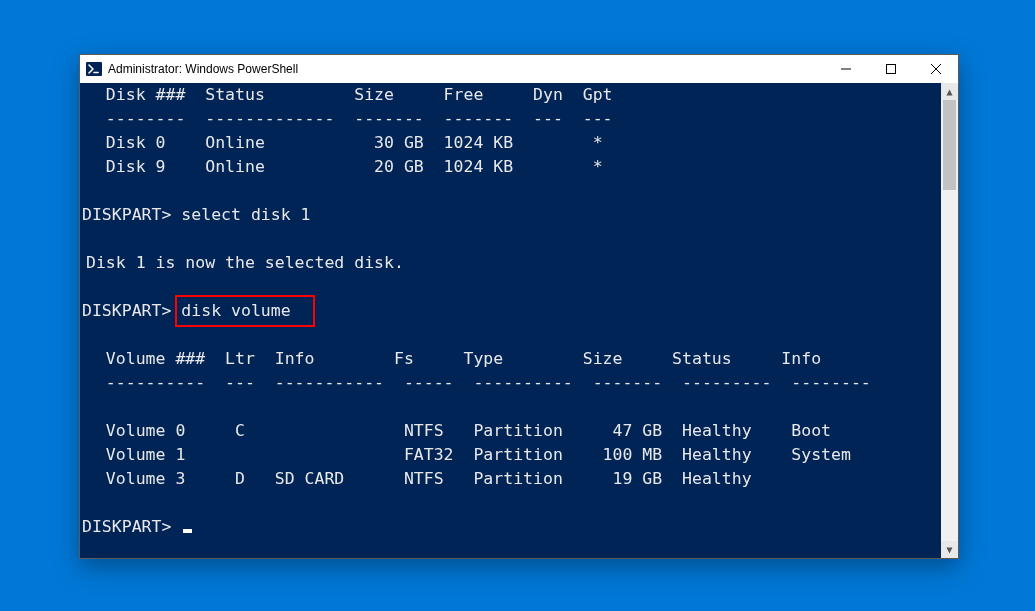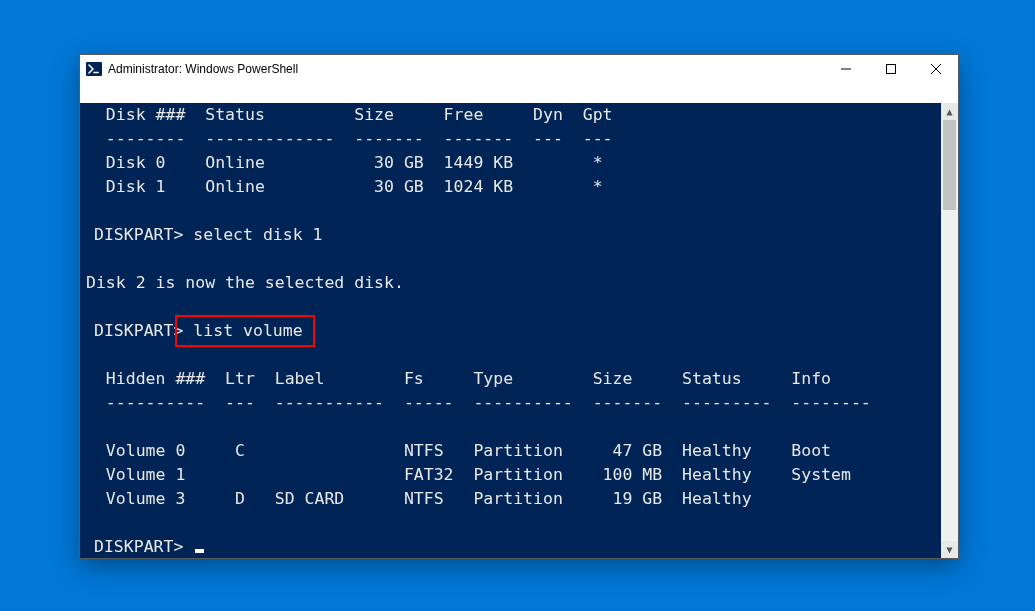--- a/index.html
+++ b/index.html
@@ -15,21 +15,20 @@
     position: absolute;
     left: 79px;
     top: 54px;
     width: 878px;
     height: 503px;
     background: #fff;
     border: 1px solid #5a5a5a;
     box-shadow: 0 8px 24px rgba(0,0,0,0.35);
     display: flex;
     flex-direction: column;
-    gap: 20px;
   }
   .titlebar {
     height: 28px;
     display: flex;
     align-items: center;
     background: #fff;
     border-bottom: 0;
     flex: 0 0 auto;
   }
   .titlebar .icon {
@@ -73,21 +72,21 @@
   }
   .console pre {
     margin: 0;
     padding: 0 12px 0 6px;
     white-space: pre;
     font-family: inherit;
   }
   .linebox {
     position: relative;
     height: 24px;
-    padding-left: 14px;
+    padding-left: 2px;
   }
   .linebox .pre-inline {
     font-family: inherit;
     white-space: pre;
   }
   .highlight-box {
     position: absolute;
     border: 2.5px solid #ff0000;
     pointer-events: none;
     box-sizing: border-box;
@@ -167,33 +166,33 @@
           <line x1="0" y1="0" x2="10" y2="10" stroke="#000" stroke-width="1"></line>
           <line x1="10" y1="0" x2="0" y2="10" stroke="#000" stroke-width="1"></line>
         </svg>
       </div>
     </div>
   </div>
 
   <div class="console">
     <pre>  Disk ###  Status         Size     Free     Dyn  Gpt</pre>
     <pre>  --------  -------------  -------  -------  ---  ---</pre>
-    <pre>  Disk 0    Online           30 GB  1449 KB        *</pre>
-    <pre>  Disk 1    Online           30 GB  1024 KB        *</pre>
+    <pre>  Disk 0    Online           30 GB  1024 KB        *</pre>
+    <pre>  Disk 9    Online           20 GB  1024 KB        *</pre>
     <pre> </pre>
     <div class="linebox"><span class="pre-inline">DISKPART&gt; </span><span class="pre-inline">select disk 1</span></div>
     <pre> </pre>
-    <pre>Disk 2 is now the selected disk.</pre>
+    <pre>Disk 1 is now the selected disk.</pre>
     <pre> </pre>
     <div class="linebox">
-      <span class="pre-inline">DISKPART&gt; </span><span class="pre-inline">list volume</span>
+      <span class="pre-inline">DISKPART&gt; </span><span class="pre-inline">disk volume</span>
       <div class="highlight-box" style="left:95px; top:-4px; width:140px; height:32px;"></div>
     </div>
     <pre> </pre>
-    <pre>  Hidden ###  Ltr  Label        Fs     Type        Size     Status     Info</pre>
+    <pre>  Volume ###  Ltr  Info        Fs     Type        Size     Status     Info</pre>
     <pre>  ----------  ---  -----------  -----  ----------  -------  ---------  --------</pre>
     <pre> </pre>
     <pre>  Volume 0     C                NTFS   Partition     47 GB  Healthy    Boot</pre>
     <pre>  Volume 1                      FAT32  Partition    100 MB  Healthy    System</pre>
     <pre>  Volume 3     D   SD CARD      NTFS   Partition     19 GB  Healthy</pre>
     <pre> </pre>
     <div class="linebox"><span class="pre-inline">DISKPART&gt; </span><span class="cursor"></span></div>
 
     <div class="vscrollbar">
       <div class="arrow up">▲</div>

